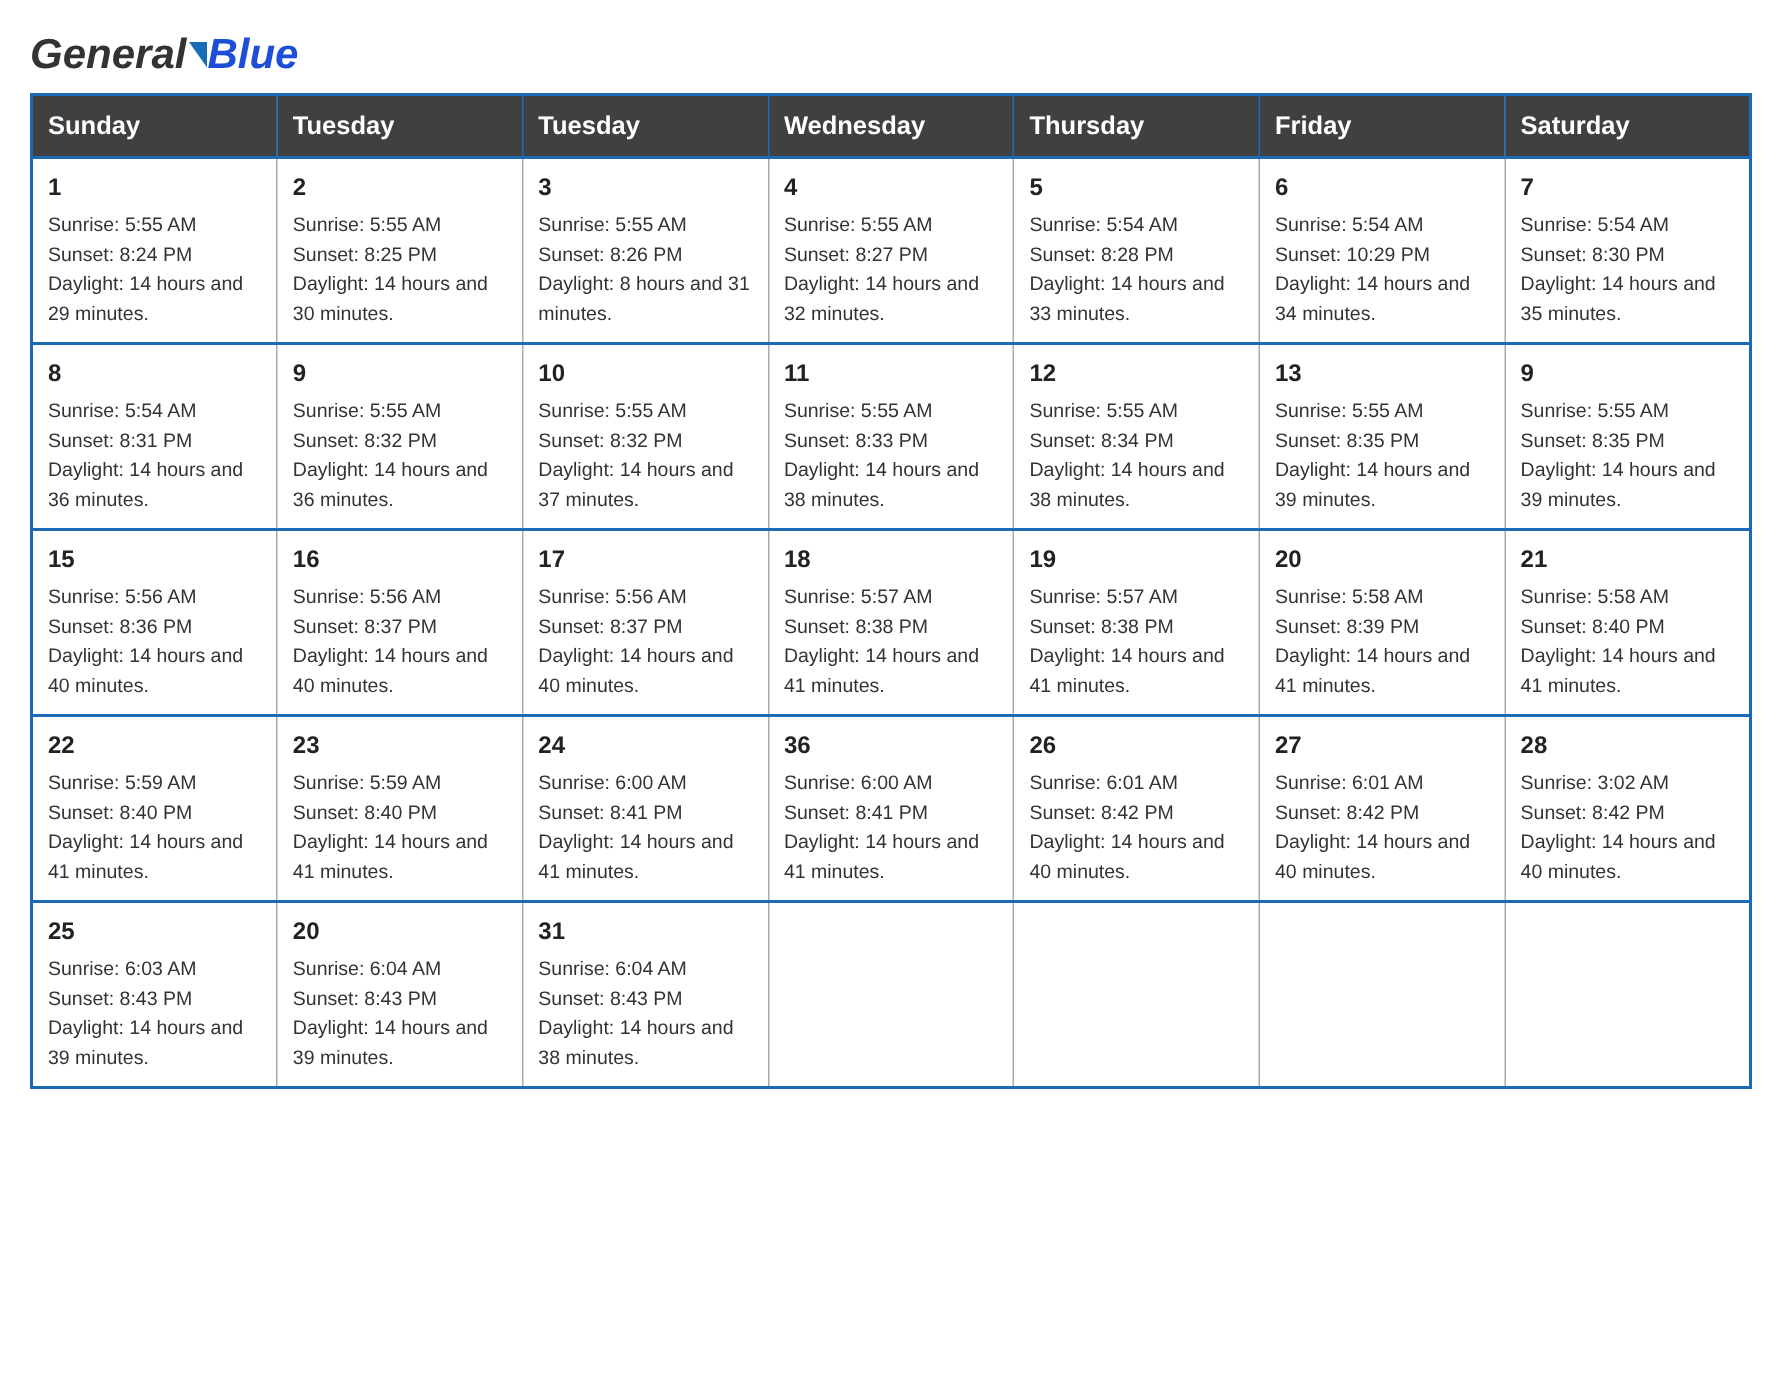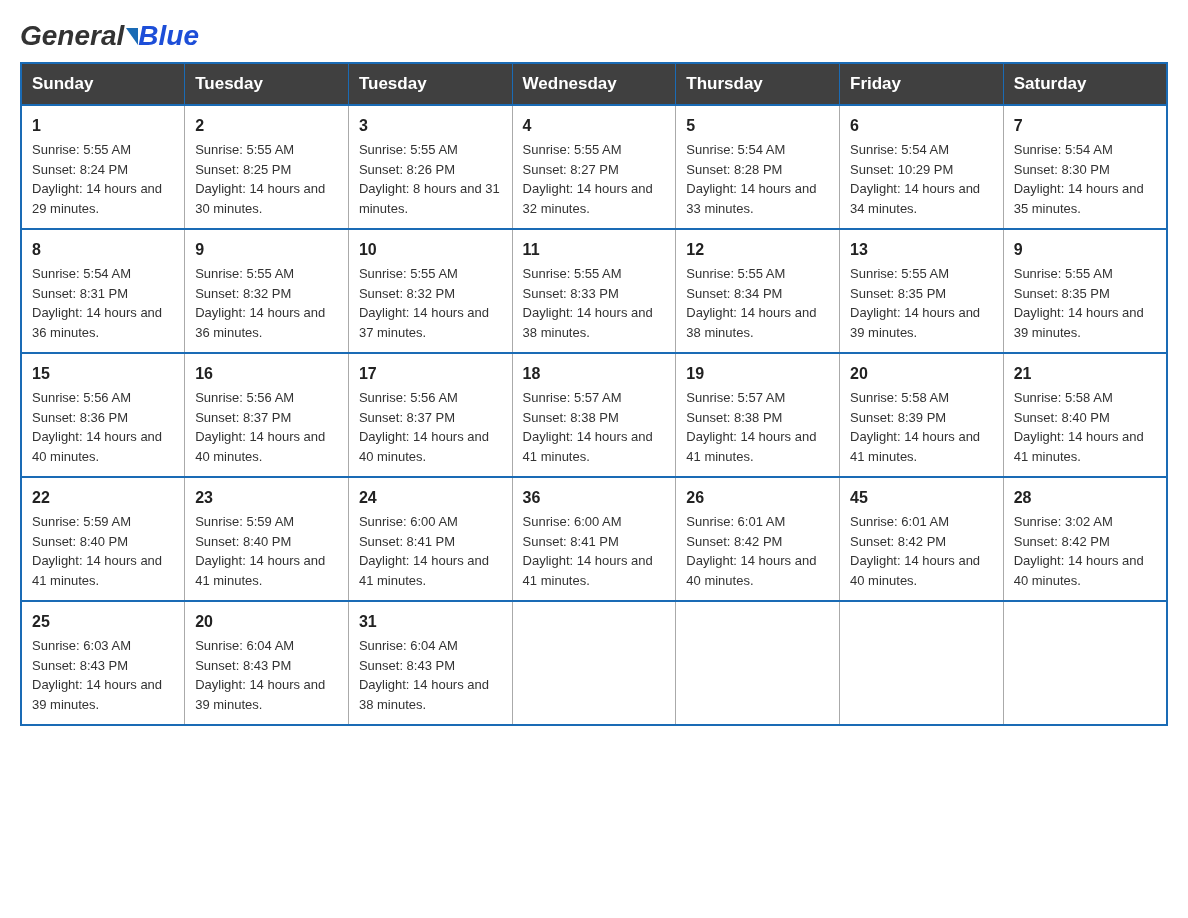--- a/index.html
+++ b/index.html
@@ -152,21 +152,21 @@
         <td><span class="day-number">19</span><span>Sunrise: 5:57 AM</span><br><span>Sunset: 8:38 PM</span><br><span>Daylight: 14 hours and 41 minutes.</span></td>
         <td><span class="day-number">20</span><span>Sunrise: 5:58 AM</span><br><span>Sunset: 8:39 PM</span><br><span>Daylight: 14 hours and 41 minutes.</span></td>
         <td><span class="day-number">21</span><span>Sunrise: 5:58 AM</span><br><span>Sunset: 8:40 PM</span><br><span>Daylight: 14 hours and 41 minutes.</span></td>
       </tr>
       <tr>
         <td><span class="day-number">22</span><span>Sunrise: 5:59 AM</span><br><span>Sunset: 8:40 PM</span><br><span>Daylight: 14 hours and 41 minutes.</span></td>
         <td><span class="day-number">23</span><span>Sunrise: 5:59 AM</span><br><span>Sunset: 8:40 PM</span><br><span>Daylight: 14 hours and 41 minutes.</span></td>
         <td><span class="day-number">24</span><span>Sunrise: 6:00 AM</span><br><span>Sunset: 8:41 PM</span><br><span>Daylight: 14 hours and 41 minutes.</span></td>
         <td><span class="day-number">36</span><span>Sunrise: 6:00 AM</span><br><span>Sunset: 8:41 PM</span><br><span>Daylight: 14 hours and 41 minutes.</span></td>
         <td><span class="day-number">26</span><span>Sunrise: 6:01 AM</span><br><span>Sunset: 8:42 PM</span><br><span>Daylight: 14 hours and 40 minutes.</span></td>
-        <td><span class="day-number">45</span><span>Sunrise: 6:01 AM</span><br><span>Sunset: 8:42 PM</span><br><span>Daylight: 14 hours and 40 minutes.</span></td>
+        <td><span class="day-number">27</span><span>Sunrise: 6:01 AM</span><br><span>Sunset: 8:42 PM</span><br><span>Daylight: 14 hours and 40 minutes.</span></td>
         <td><span class="day-number">28</span><span>Sunrise: 3:02 AM</span><br><span>Sunset: 8:42 PM</span><br><span>Daylight: 14 hours and 40 minutes.</span></td>
       </tr>
       <tr>
         <td><span class="day-number">25</span><span>Sunrise: 6:03 AM</span><br><span>Sunset: 8:43 PM</span><br><span>Daylight: 14 hours and 39 minutes.</span></td>
         <td><span class="day-number">20</span><span>Sunrise: 6:04 AM</span><br><span>Sunset: 8:43 PM</span><br><span>Daylight: 14 hours and 39 minutes.</span></td>
         <td><span class="day-number">31</span><span>Sunrise: 6:04 AM</span><br><span>Sunset: 8:43 PM</span><br><span>Daylight: 14 hours and 38 minutes.</span></td>
         <td class="empty-cell"></td>
         <td class="empty-cell"></td>
         <td class="empty-cell"></td>
         <td class="empty-cell"></td>

